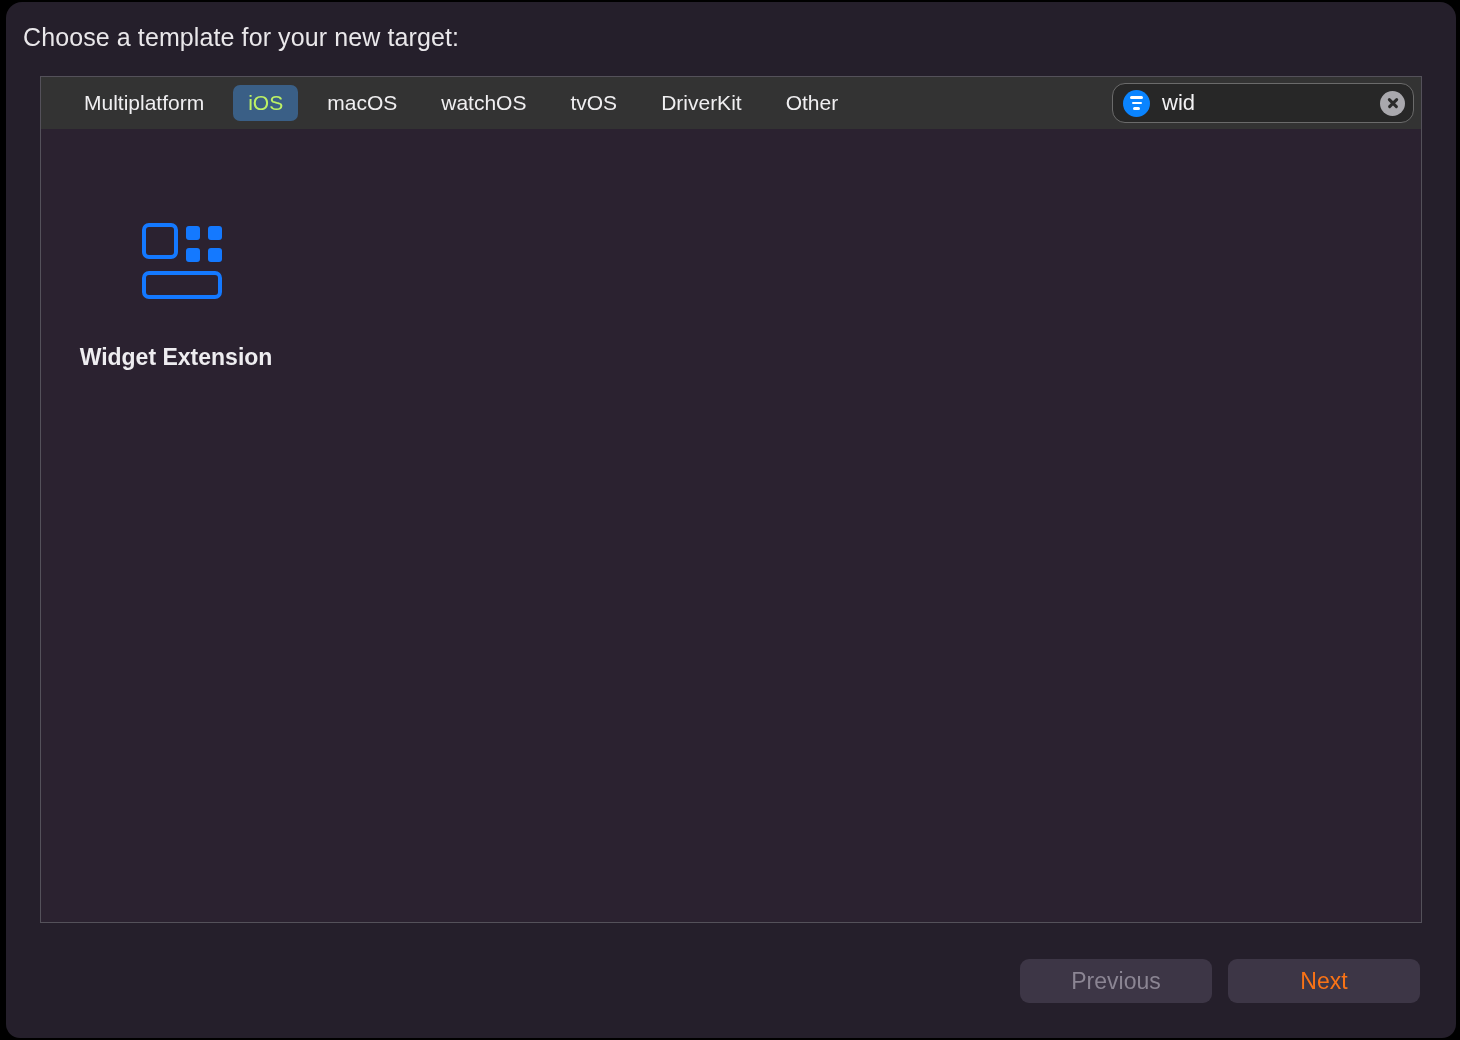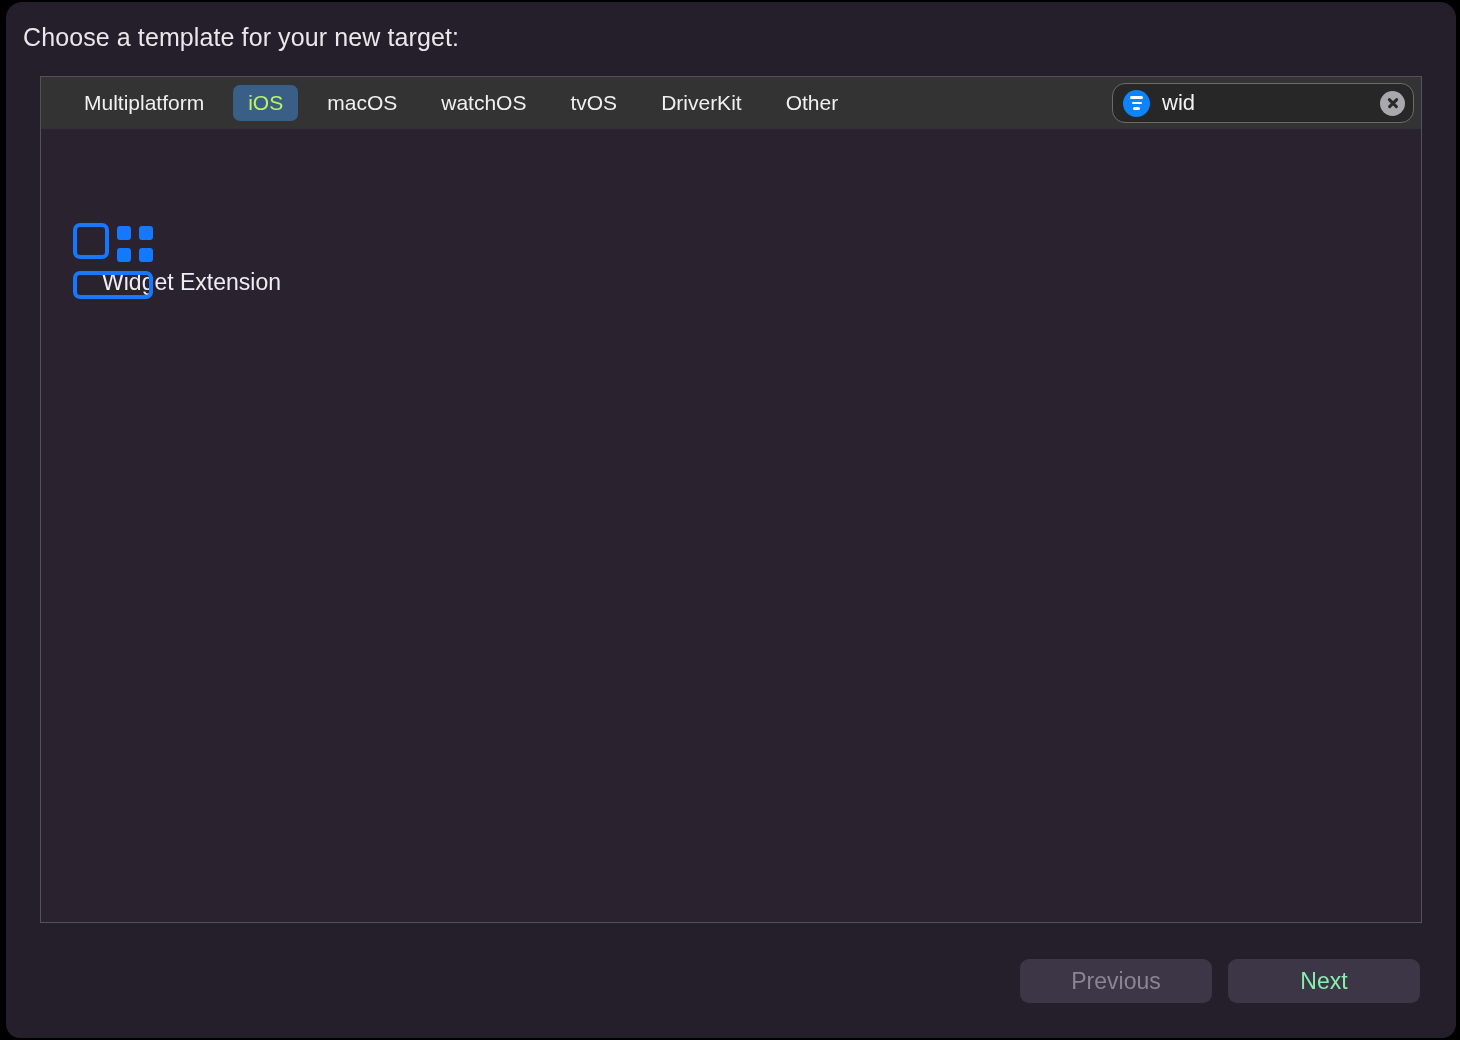--- a/index.html
+++ b/index.html
@@ -164,22 +164,23 @@
     bottom: 0;
     padding: 38px 0 0 30px;
     display: flex;
     flex-wrap: wrap;
     align-content: flex-start;
   }
 
   .template-item {
     width: 210px;
     display: flex;
-    flex-direction: row;
-    align-items: center;
+    flex-direction: column;
+    align-items: center;
+    font-weight: bold;
   }
 
   .tmpl-icon {
     width: 72px;
     height: 78px;
     position: relative;
   }
   .tmpl-icon .big-sq {
     position: absolute;
     left: 2px; top: 2px;
@@ -236,21 +237,21 @@
     top: 957px;
     width: 192px;
     background: #3d3646;
     color: #8b8593;
   }
   #btn-next {
     left: 1222px;
     top: 957px;
     width: 192px;
     background: #3d3646;
-    color: #86efac;
+    color: #f97316;
   }
 </style>
 </head>
 <body>
 
 <div id="dialog">
 
   <div id="title">Choose a template for your new target:</div>
 
   <div id="panel">

